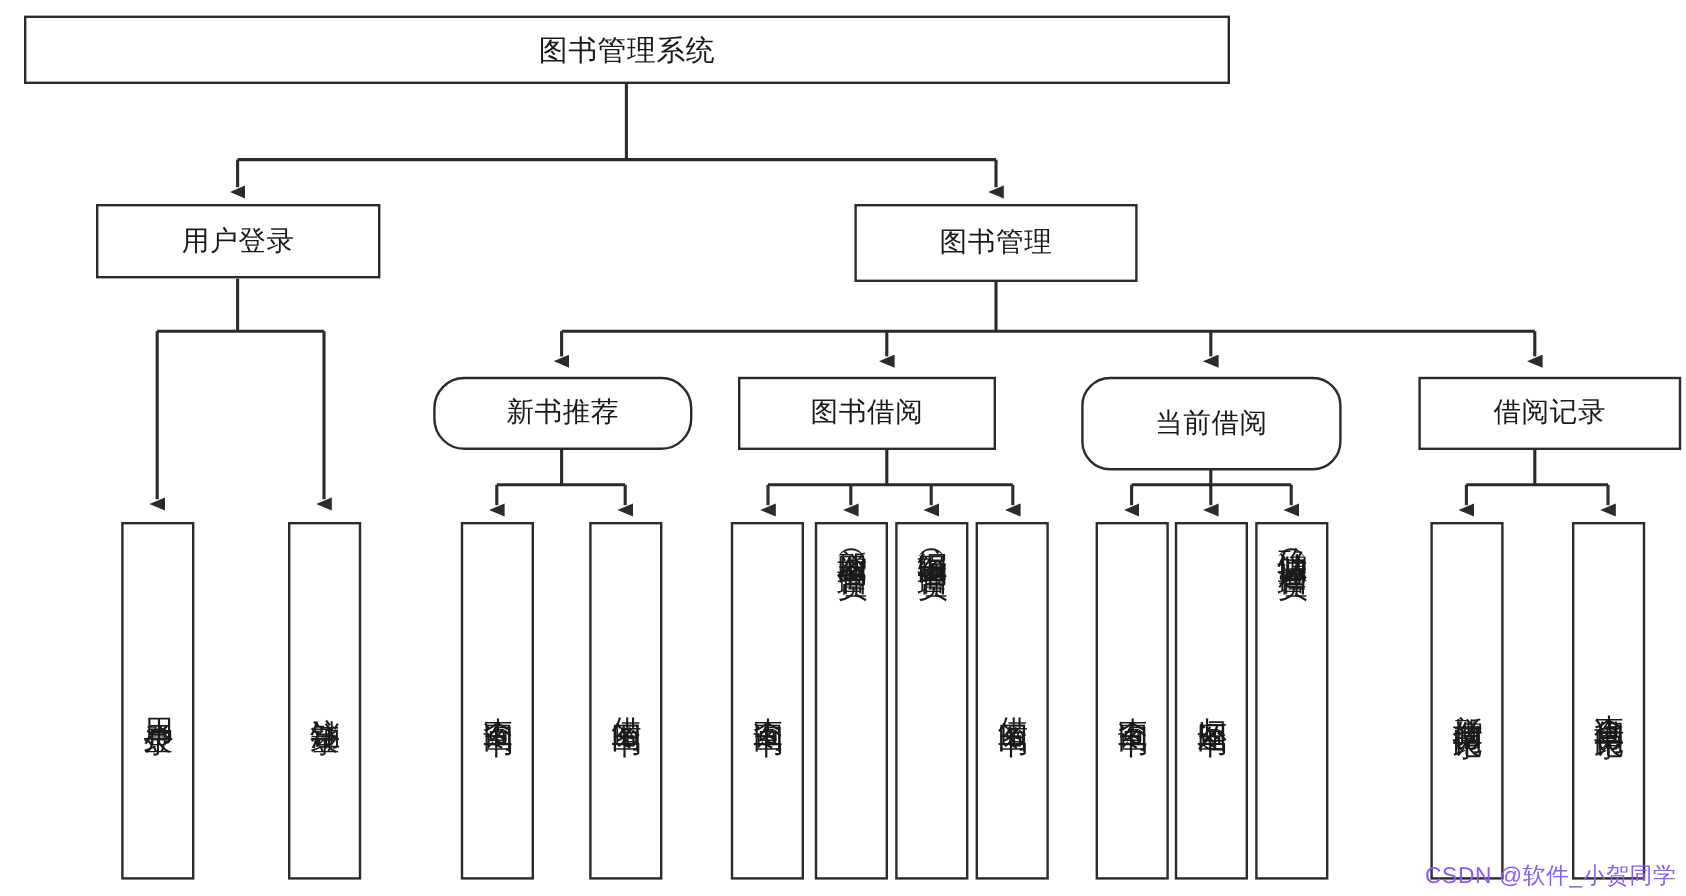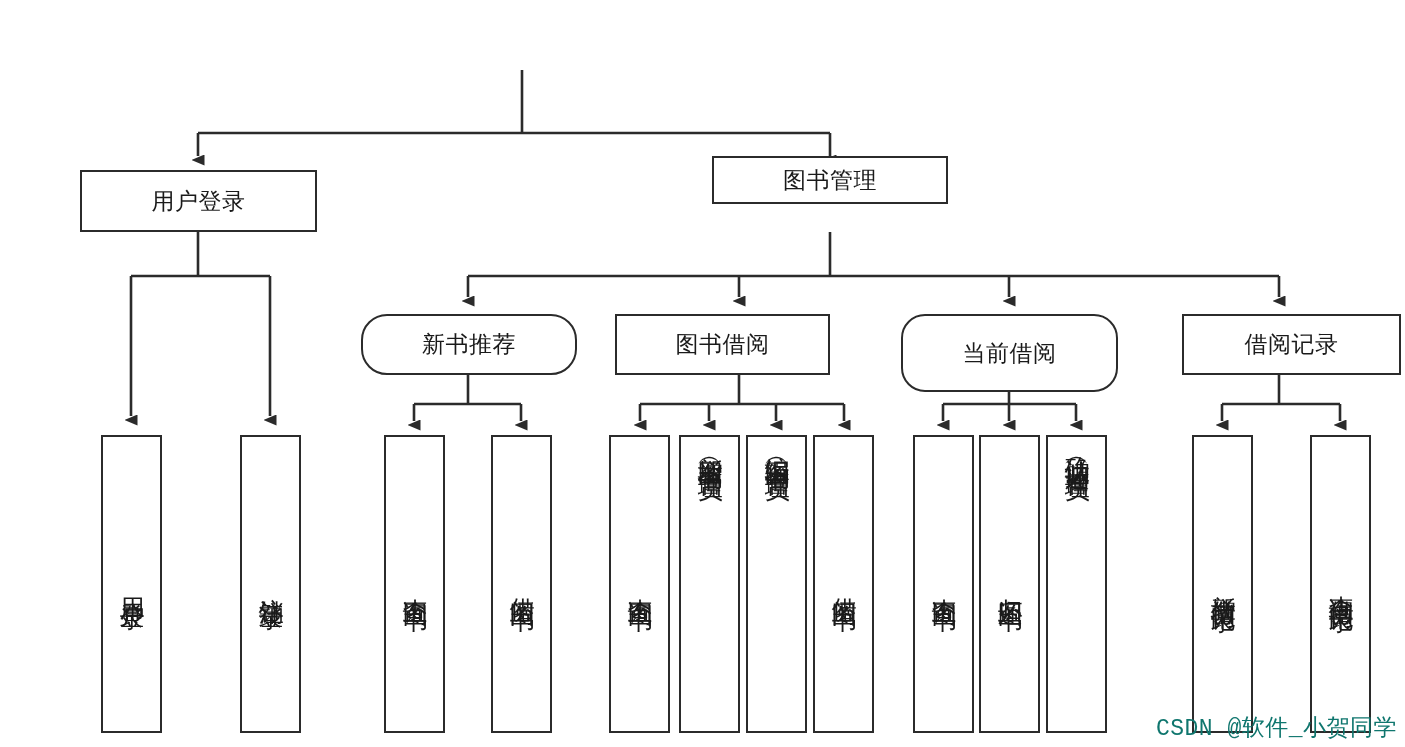--- a/index.html
+++ b/index.html
@@ -71,25 +71,25 @@
   .node.vert.topaligned {
     align-items: flex-start;
   }
   .node.vert .lbl {
     margin: 0 auto;
   }
   #watermark {
     position: absolute;
     right: 8px;
     bottom: 4px;
-    font-size: 23px;
-    color: #0f766e;
+    font-size: 19px;
+    color: #8b5cf6;
     letter-spacing: 0.5px;
     white-space: nowrap;
-    font-family: Liberation Mono, monospace;
+    font-family: Liberation Sans, sans-serif;
   }
 </style>
 </head>
 <body>
 
 <div id="canvas">
 
   <svg id="edges" viewBox="0 0 1405 747" xmlns="http://www.w3.org/2000/svg">
     <defs>
       <marker id="arw" markerWidth="11" markerHeight="13" refX="1.5" refY="6.5" orient="auto" markerUnits="userSpaceOnUse">
@@ -133,25 +133,28 @@
       <path d="M1009,404 L1009,421" marker-end="url(#arw)"></path>
       <path d="M1076,404 L1076,421" marker-end="url(#arw)"></path>
 
       <path d="M1279,375 L1279,404"></path>
       <path d="M1222,404 L1340,404"></path>
       <path d="M1222,404 L1222,421" marker-end="url(#arw)"></path>
       <path d="M1340,404 L1340,421" marker-end="url(#arw)"></path>
     </g>
   </svg>
 
+  <div class="node horiz root" style="left:20px; top:13px; width:1005px; height:57px;">
+    <span class="lbl">图书管理系统</span>
+  </div>
 
   <div class="node horiz" style="left:80px; top:170px; width:237px; height:62px;">
     <span class="lbl">用户登录</span>
   </div>
-  <div class="node horiz" style="left:712px; top:156px; width:236px; height:48px;">
+  <div class="node horiz" style="left:712px; top:170px; width:236px; height:65px;">
     <span class="lbl">图书管理</span>
   </div>
 
   <div class="node horiz" style="left:361px; top:314px; width:216px; height:61px;border-radius:26px;">
     <span class="lbl">新书推荐</span>
   </div>
   <div class="node horiz" style="left:615px; top:314px; width:215px; height:61px;">
     <span class="lbl">图书借阅</span>
   </div>
   <div class="node horiz" style="left:901px; top:314px; width:217px; height:78px;border-radius:24px;">

